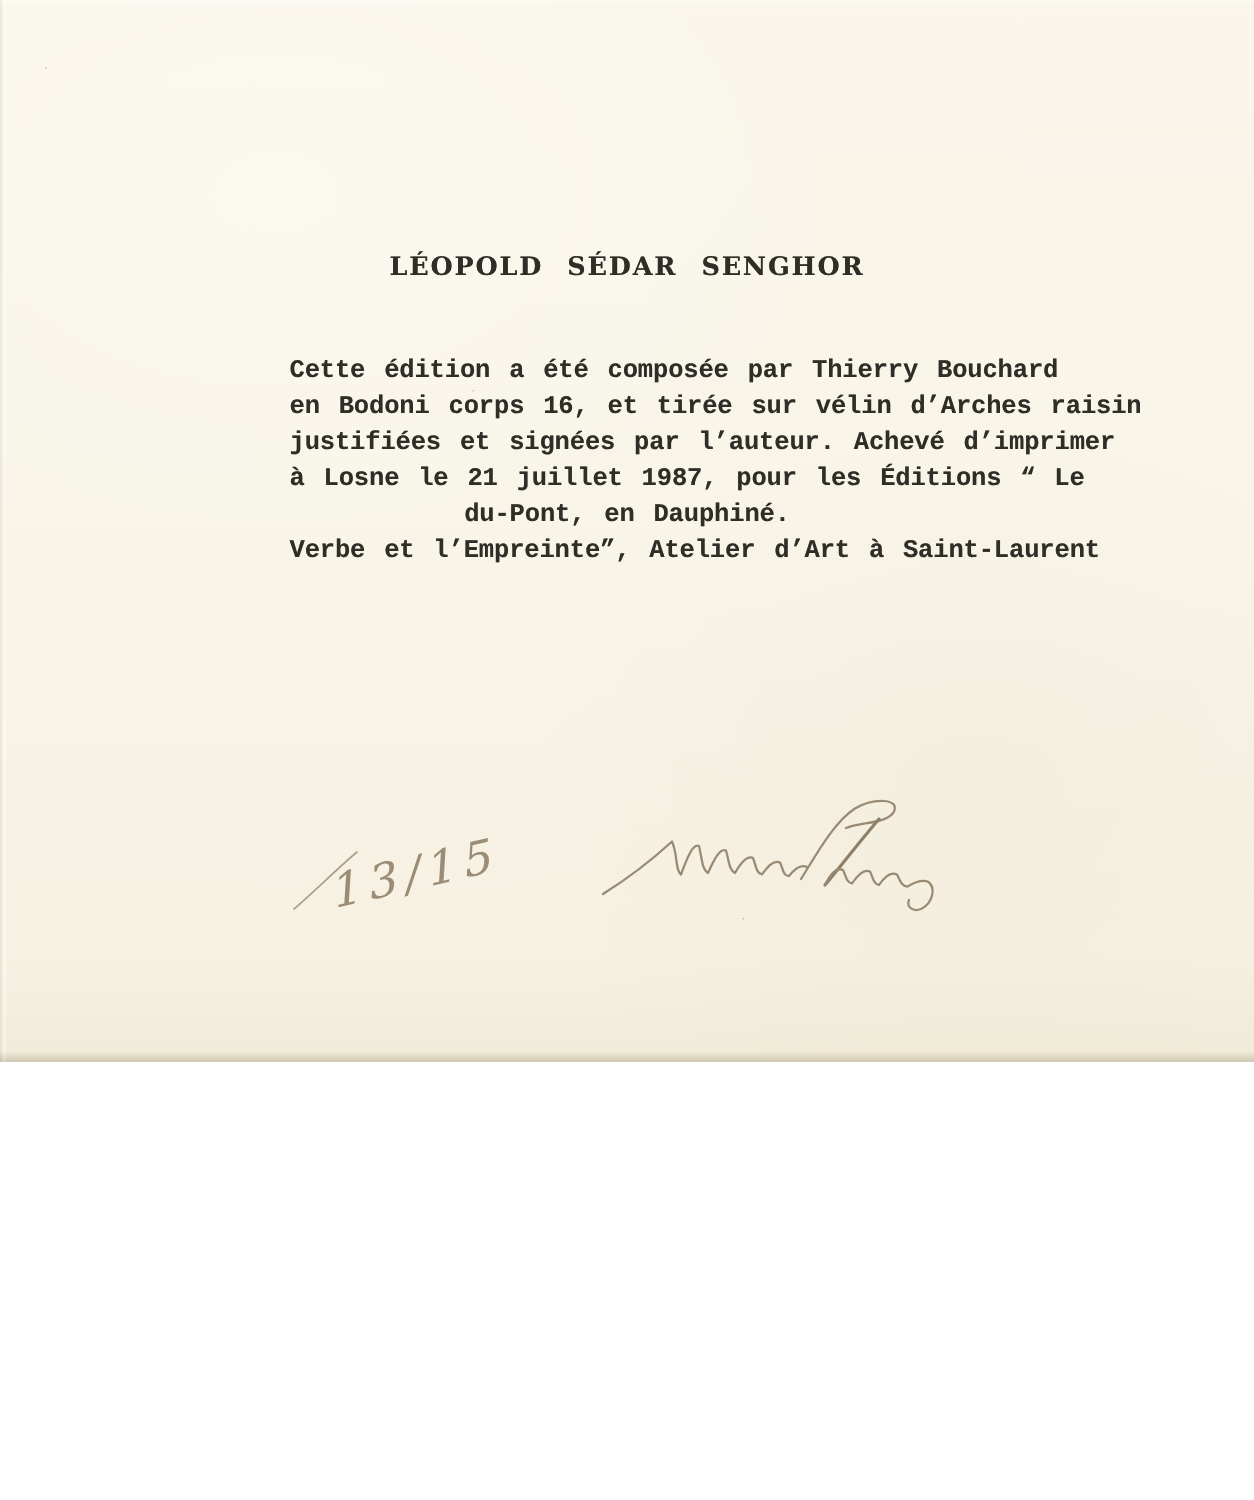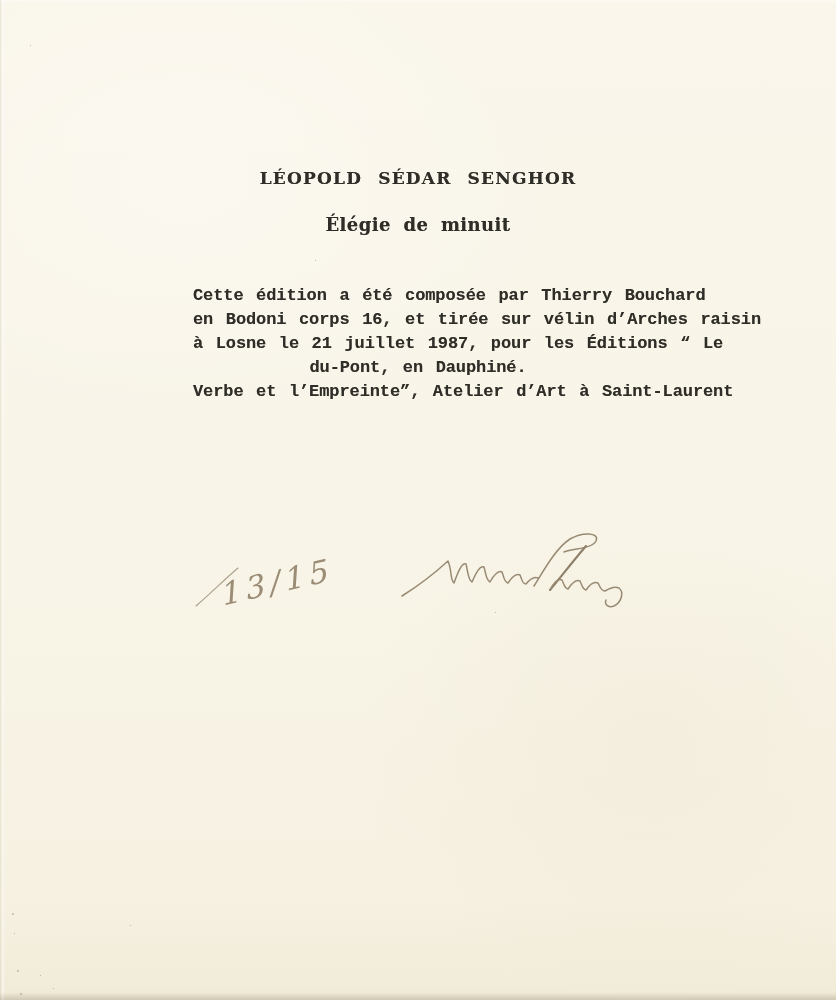--- a/index.html
+++ b/index.html
@@ -5,21 +5,21 @@
   html, body {
     margin: 0;
     padding: 0;
     width: 836px;
     height: 1000px;
     font-family: "DejaVu Serif", "Liberation Serif", serif;
   }
   .page {
     position: relative;
     width: 836px;
-    height: 1000px;
+    height: 708px;
     overflow: hidden;
     background:
       radial-gradient(ellipse 600px 400px at 22% 18%, rgba(255,255,255,0.30), rgba(255,255,255,0) 65%),
       radial-gradient(ellipse 500px 420px at 78% 75%, rgba(214,202,168,0.10), rgba(214,202,168,0) 60%),
       linear-gradient(180deg, #faf6eb 0%, #f8f4e7 55%, #f6f1e1 90%, #f1ebd9 99%, #e9e2cd 100%);
     color: #2f2d27;
   }
   
   .edge-left {
     position: absolute; left: 0; top: 0; width: 5px; height: 100%;
@@ -127,24 +127,24 @@
   <div class="speck" style="left:12px; top:913px;"></div>
   <div class="speck s1" style="left:14px; top:933px;"></div>
   <div class="speck" style="left:17px; top:970px;"></div>
   <div class="speck s1" style="left:40px; top:975px;"></div>
   <div class="speck s1" style="left:53px; top:988px;"></div>
   <div class="speck" style="left:20px; top:993px;"></div>
   <div class="speck s1" style="left:495px; top:612px;"></div>
 
   <main class="colophon">
     <h1 class="author">LÉOPOLD SÉDAR SENGHOR</h1>
-    <h2 class="worktitle">Élégie de minuit</h2>
     <p class="justification">
       <span class="line">Cette édition a été composée par Thierry Bouchard</span>
       <span class="line">en Bodoni corps 16, et tirée sur vélin d’Arches raisin</span>
+      <span class="line">justifiées et signées par l’auteur. Achevé d’imprimer</span>
       <span class="line">à Losne le 21 juillet 1987, pour les Éditions “ Le</span>
       <span class="line">du-Pont, en Dauphiné.</span>
       <span class="line">Verbe et l’Empreinte”, Atelier d’Art à Saint-Laurent</span>
     </p>
   </main>
 
   <svg class="edition-svg" viewBox="0 0 160 80">
     <path class="pencil light" d="M 4,64 C 18,52 34,36 46,26"></path>
     <text x="34" y="52" transform="rotate(-13 80 45) skewX(-6)">13/15</text>
   </svg>

